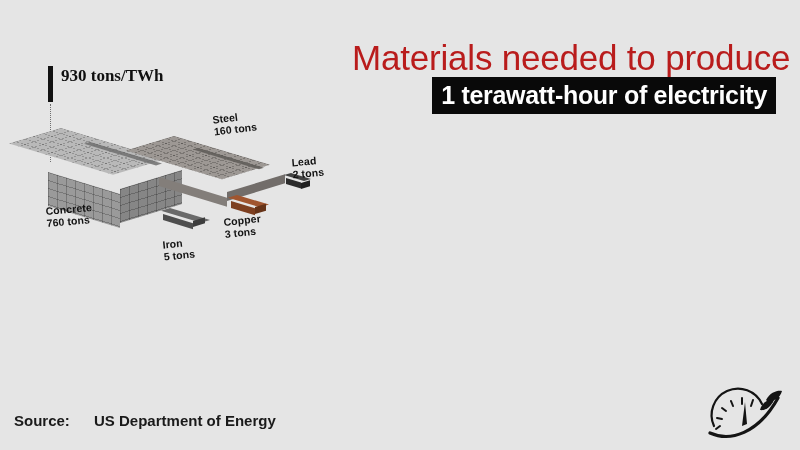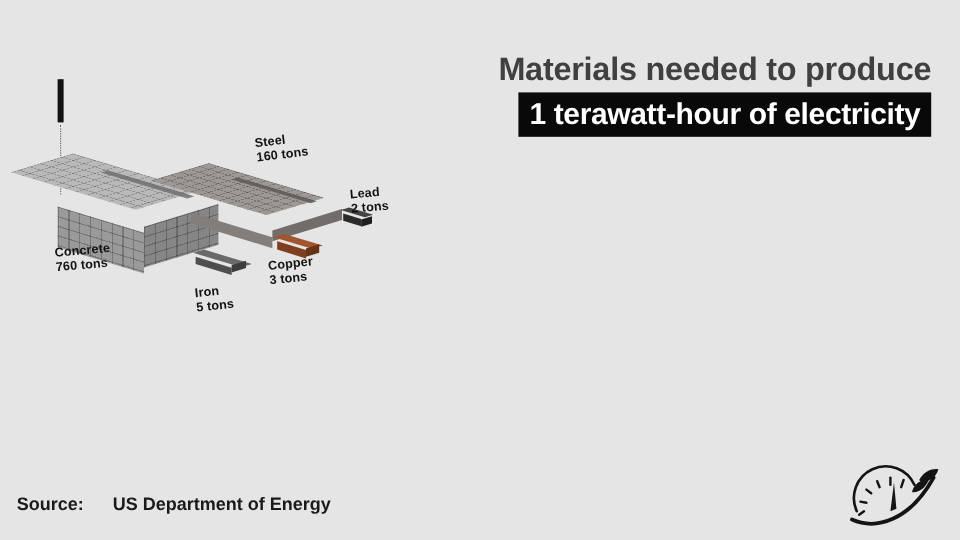--- a/index.html
+++ b/index.html
@@ -8,21 +8,21 @@
     background:#e5e5e5;
     font-family:"Liberation Sans", sans-serif;
     position:relative;
     -webkit-font-smoothing:antialiased;
   }
   #stage { position:absolute; inset:0; }
 
   
   .title-wrap { position:absolute; left:352px; top:42px; width:424px; text-align:right; }
   .title-line1 {
-    font-size:27px; font-weight:700; color:#404040;
+    font-size:35px; font-weight:400; color:#b91c1c;
     letter-spacing:-0.2px; line-height:32px; white-space:nowrap;
   }
   .title-banner {
     display:inline-block; background:#090909; color:#ffffff;
     font-size:25px; font-weight:700; line-height:30px;
     padding:3px 9px 4px 9px; margin-top:3px;
     letter-spacing:-0.3px; white-space:nowrap;text-align:center;
   }
 
   
@@ -132,20 +132,21 @@
 <div id="stage">
 
   <div class="title-wrap">
     <div class="title-line1">Materials needed to produce</div>
     <div class="title-banner">1 terawatt-hour of electricity</div>
   </div>
 
   <div class="nuclear-box">
     <div class="nuclear-bar"></div>
     <div class="nuclear-text">
+      <div>930 tons/TWh</div>
     </div>
   </div>
   <div class="dotline"></div>
 
   <div class="iso" id="concrete">
     <div class="face c-top"></div>
     <div class="face c-groove"></div>
     <div class="face c-left"></div>
     <div class="face c-right"></div>
   </div>

